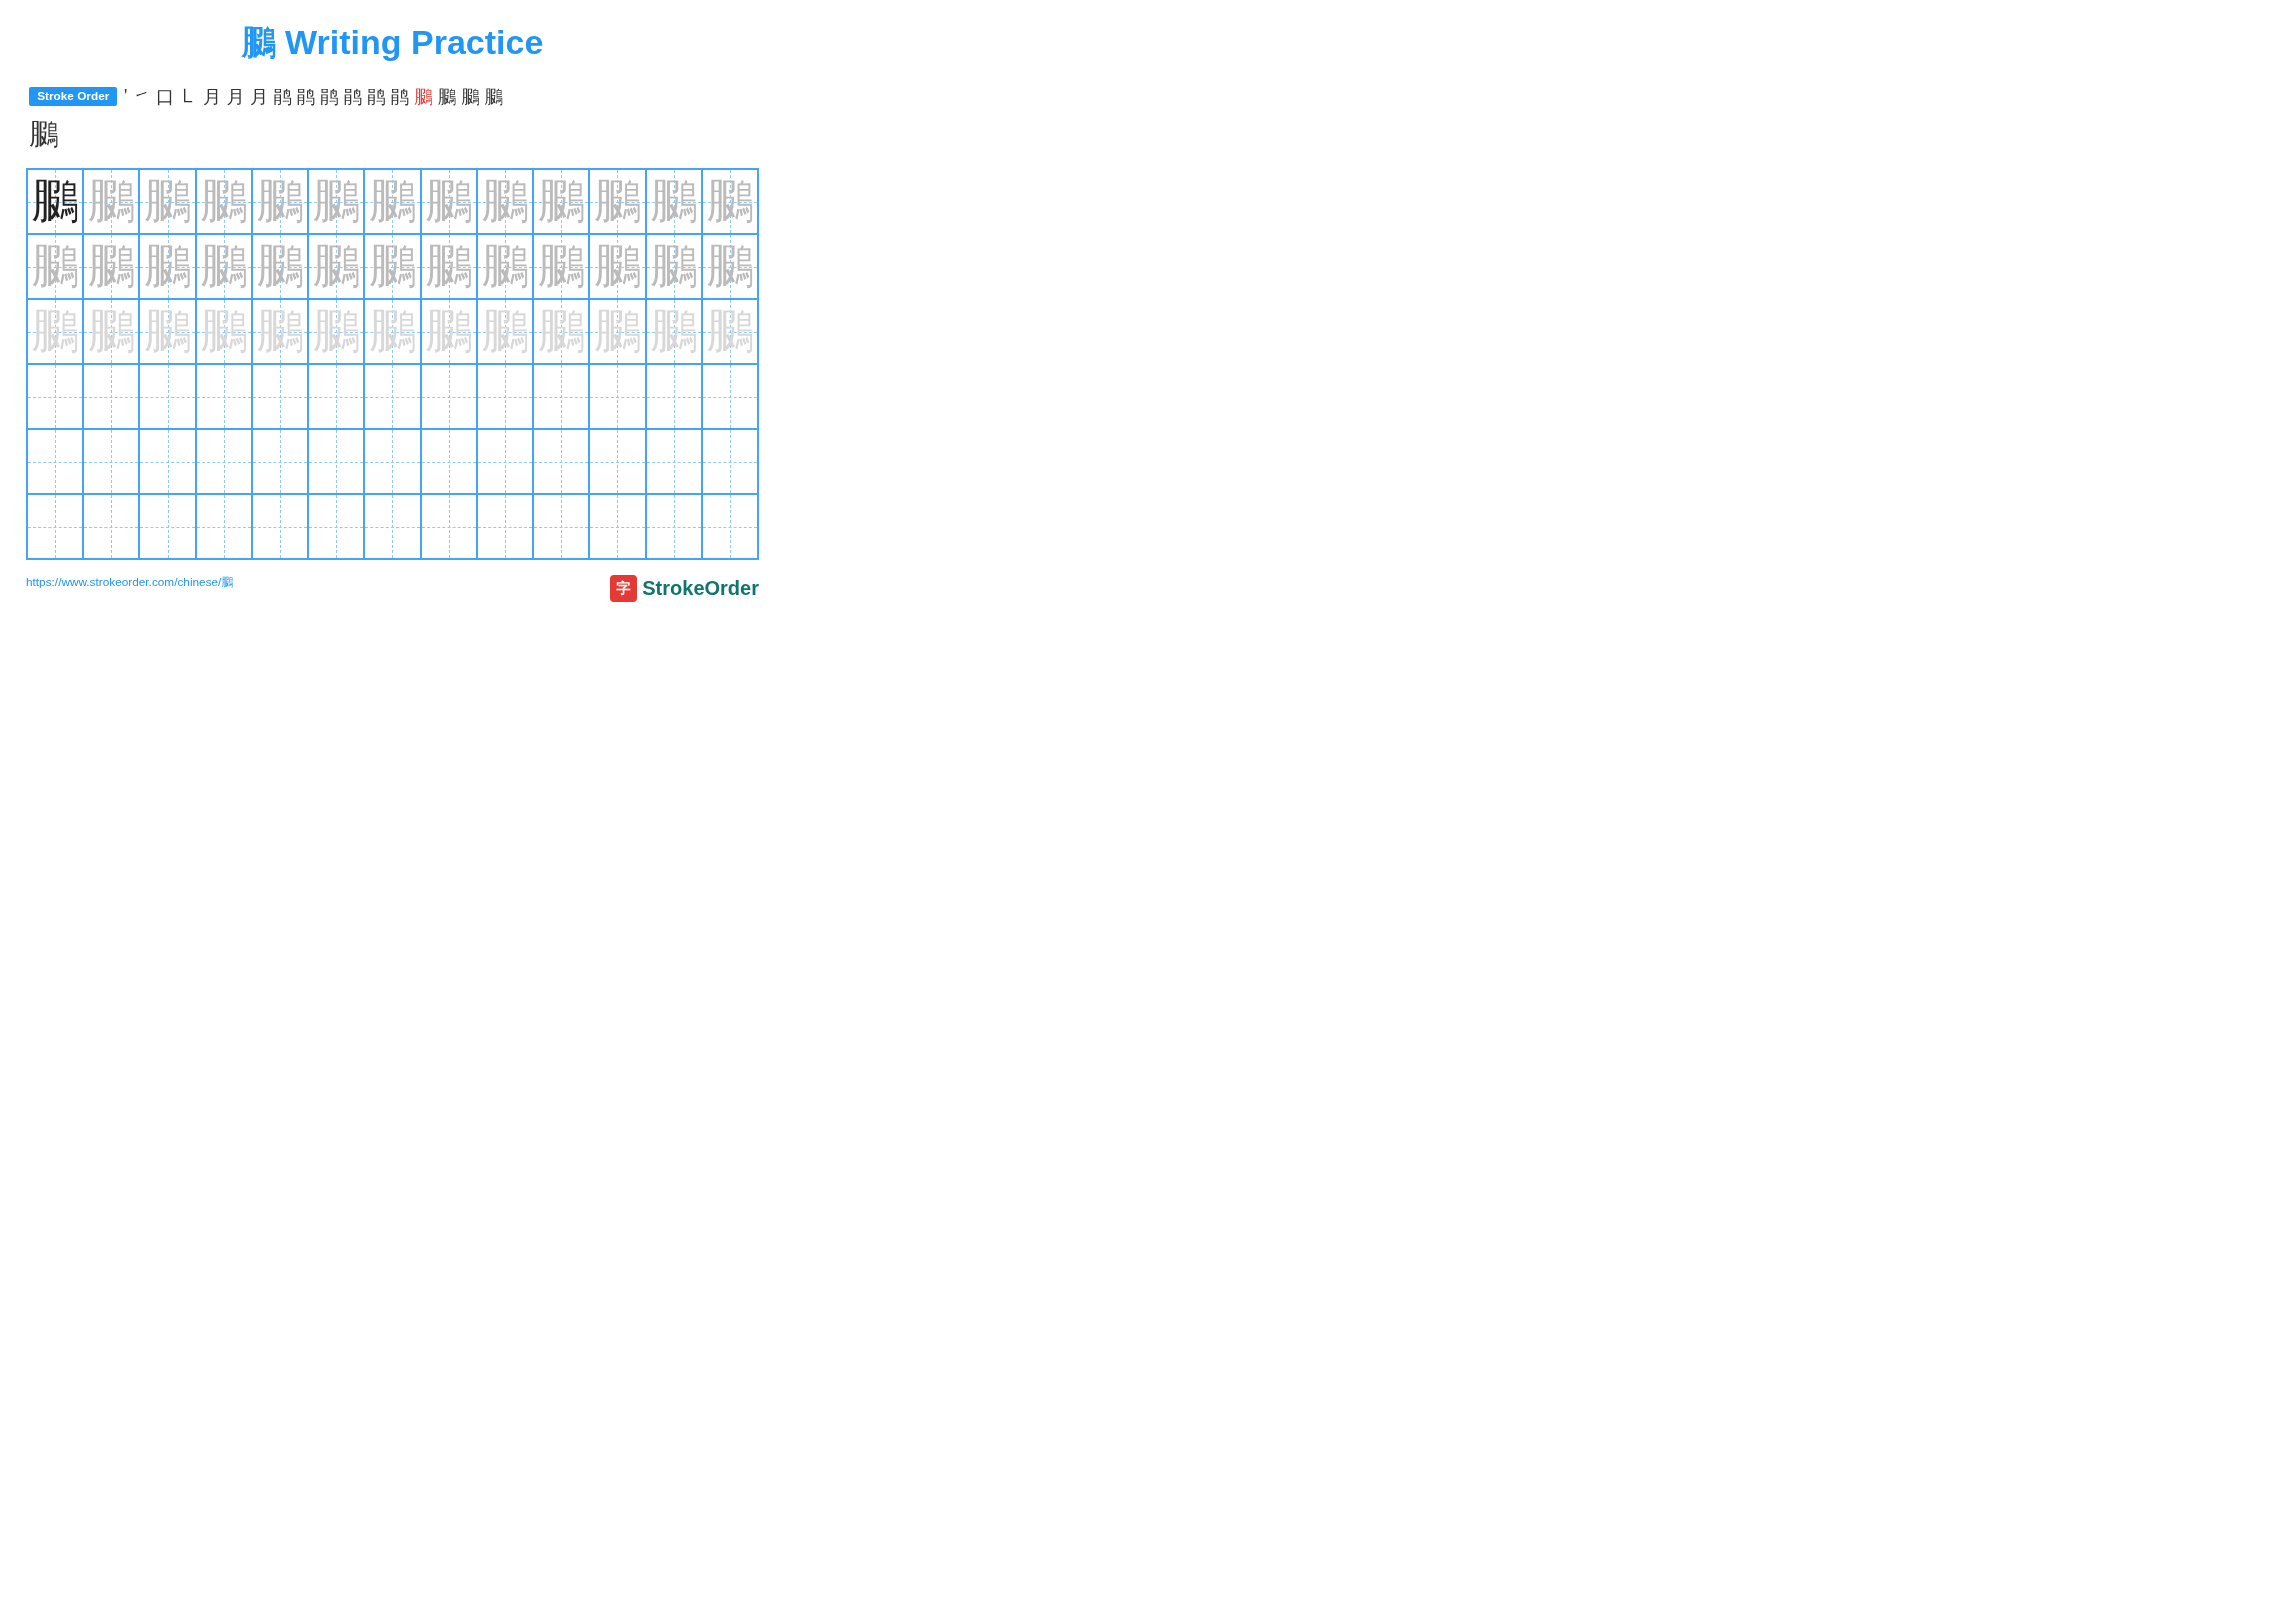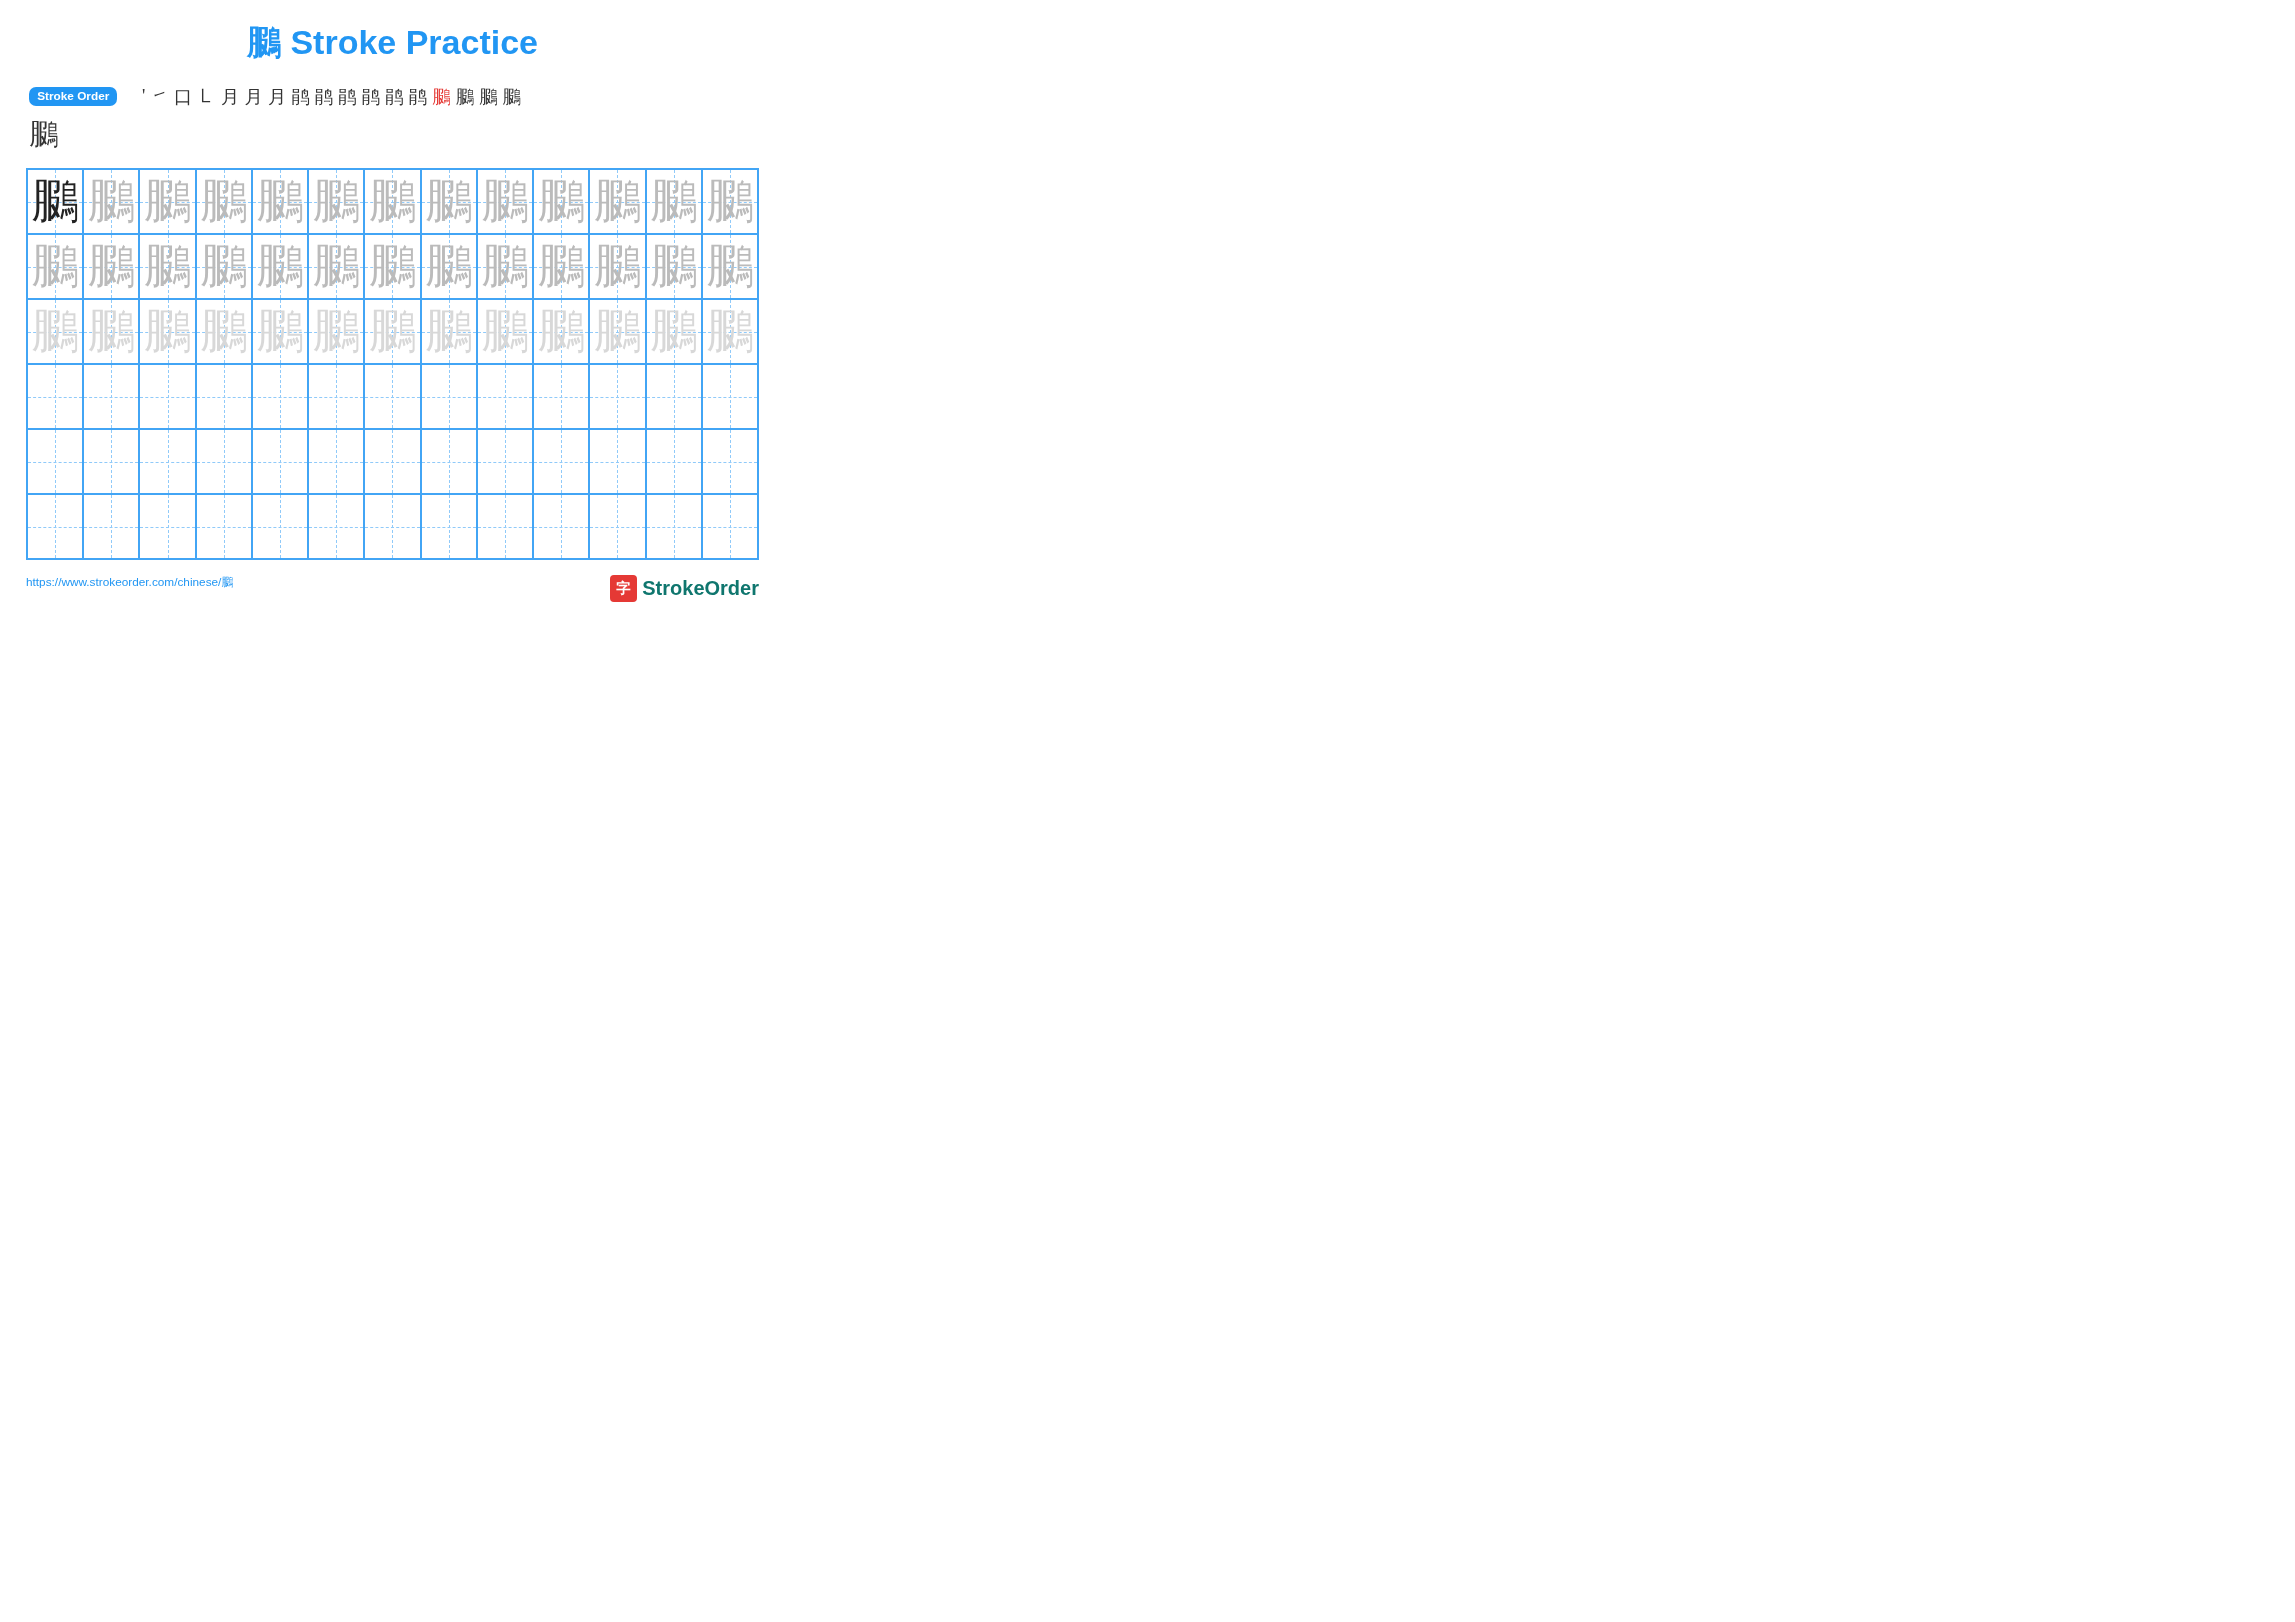--- a/index.html
+++ b/index.html
@@ -26,23 +26,23 @@
       margin-bottom: 6.5px;
       padding-left: 3.3px;
       gap: 2.6px;
     }
     .stroke-order-badge {
       background: #2196F3;
       color: white;
       font-size: 11.8px;
       font-weight: bold;
       padding: 2.6px 7.9px;
-      border-radius: 7px;
+      border-radius: 2px;
       font-family: sans-serif;
-      margin-right: 21px;
+      margin-right: 3px;
     }
     .stroke-char {
       font-size: 18.3px;
       color: #333;
       margin: 0 1.3px;
     }
     .stroke-char.red {
       color: #e53935;
     }
     .final-char-row {
@@ -135,21 +135,21 @@
     .logo-text {
       font-size: 20px;
       font-weight: bold;
       color: #0f766e;
       font-family: sans-serif;
     }
   </style>
 </head>
 <body>
 
-<h1 class="title">鵩 Stroke Practice</h1>
+<h1 class="title">鵩 Writing Practice</h1>
 
 <div class="stroke-order-section">
   <span class="stroke-order-badge">Stroke Order</span>
   <span class="stroke-char">'</span>
   <span class="stroke-char">㇀</span>
   <span class="stroke-char">口</span>
   <span class="stroke-char">㇄</span>
   <span class="stroke-char">月</span>
   <span class="stroke-char">月</span>
   <span class="stroke-char">月</span>

